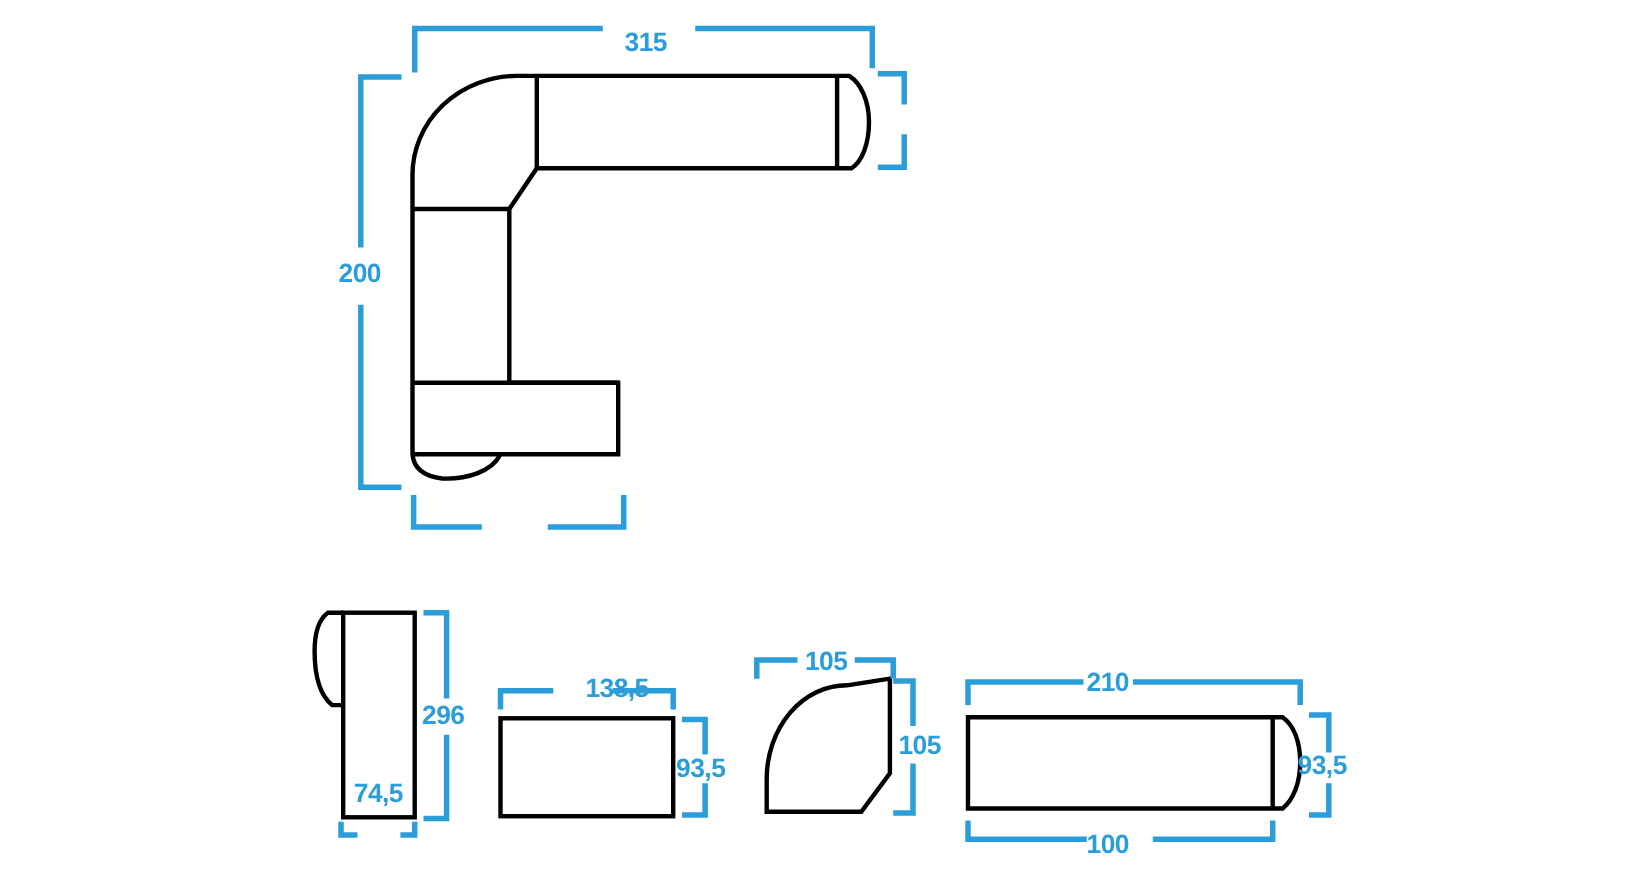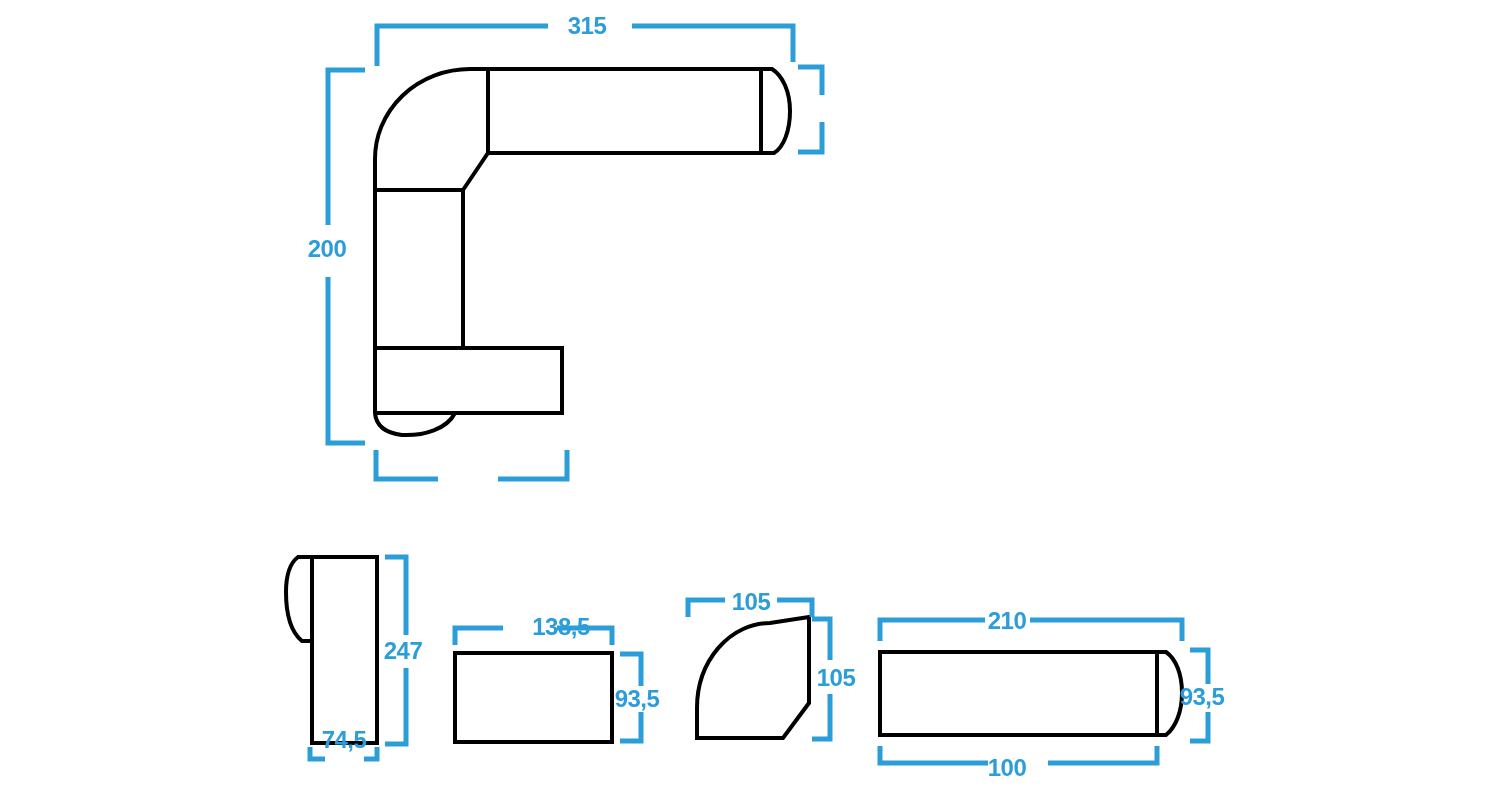--- a/index.html
+++ b/index.html
@@ -79,25 +79,25 @@
       <path d="M880,652 H1166 C1176,659 1182,674 1182,693 C1182,711 1176,727 1166,735 H880 Z"></path>
       <path d="M1157,652 V735"></path>
     </g>
     <g class="bracket" stroke="#2b9dd8">
       <path d="M880,641 V620 H985 M1030,620 H1182 V641"></path>
       <path d="M1190,650 H1208 V684 M1208,712 V741 H1190"></path>
       <path d="M880,746 V763 H988 M1048,763 H1157 V746"></path>
     </g>
   </svg>
 
-  <span class="dim-label" style="left:587px;top:26px;">315</span>
+  <span class="dim-label" style="left:587px;top:39px;">315</span>
   <span class="dim-label" style="left:327px;top:249px;">200</span>
 
-  <span class="dim-label" style="left:403px;top:651px;">247</span>
-  <span class="dim-label" style="left:344px;top:740px;">74,5</span>
+  <span class="dim-label" style="left:403px;top:651px;">296</span>
+  <span class="dim-label" style="left:344px;top:722px;">74,5</span>
 
   <span class="dim-label" style="left:516px;top:627px;margin-left:45px;">138,5</span>
   <span class="dim-label" style="left:637px;top:699px;">93,5</span>
 
   <span class="dim-label" style="left:751px;top:602px;">105</span>
   <span class="dim-label" style="left:836px;top:678px;">105</span>
 
   <span class="dim-label" style="left:1007px;top:621px;">210</span>
   <span class="dim-label" style="left:1202px;top:697px;">93,5</span>
   <span class="dim-label" style="left:1007px;top:768px;">100</span>

